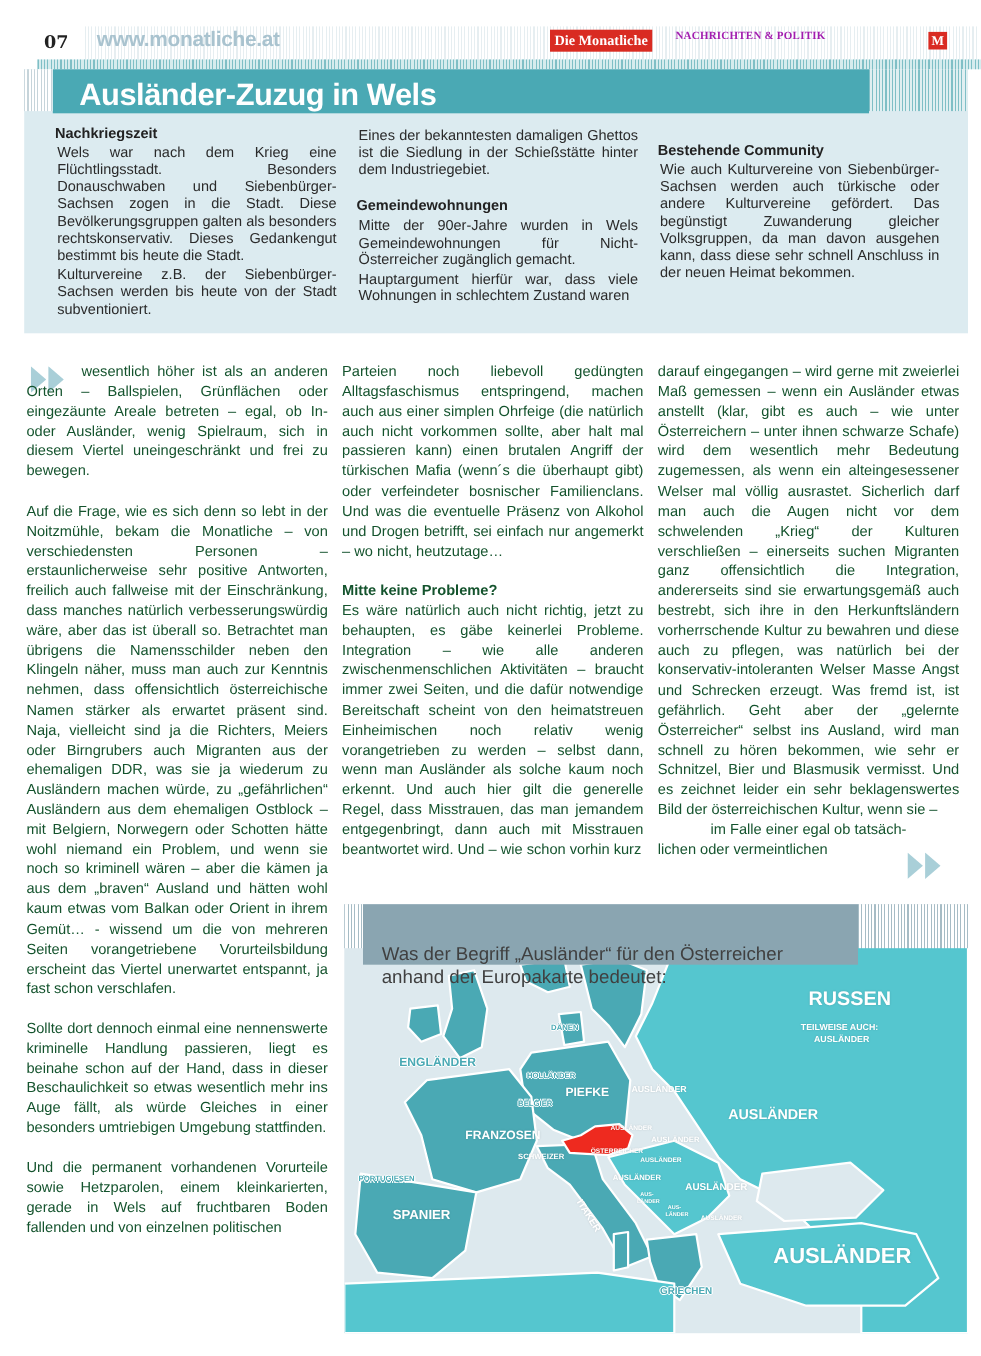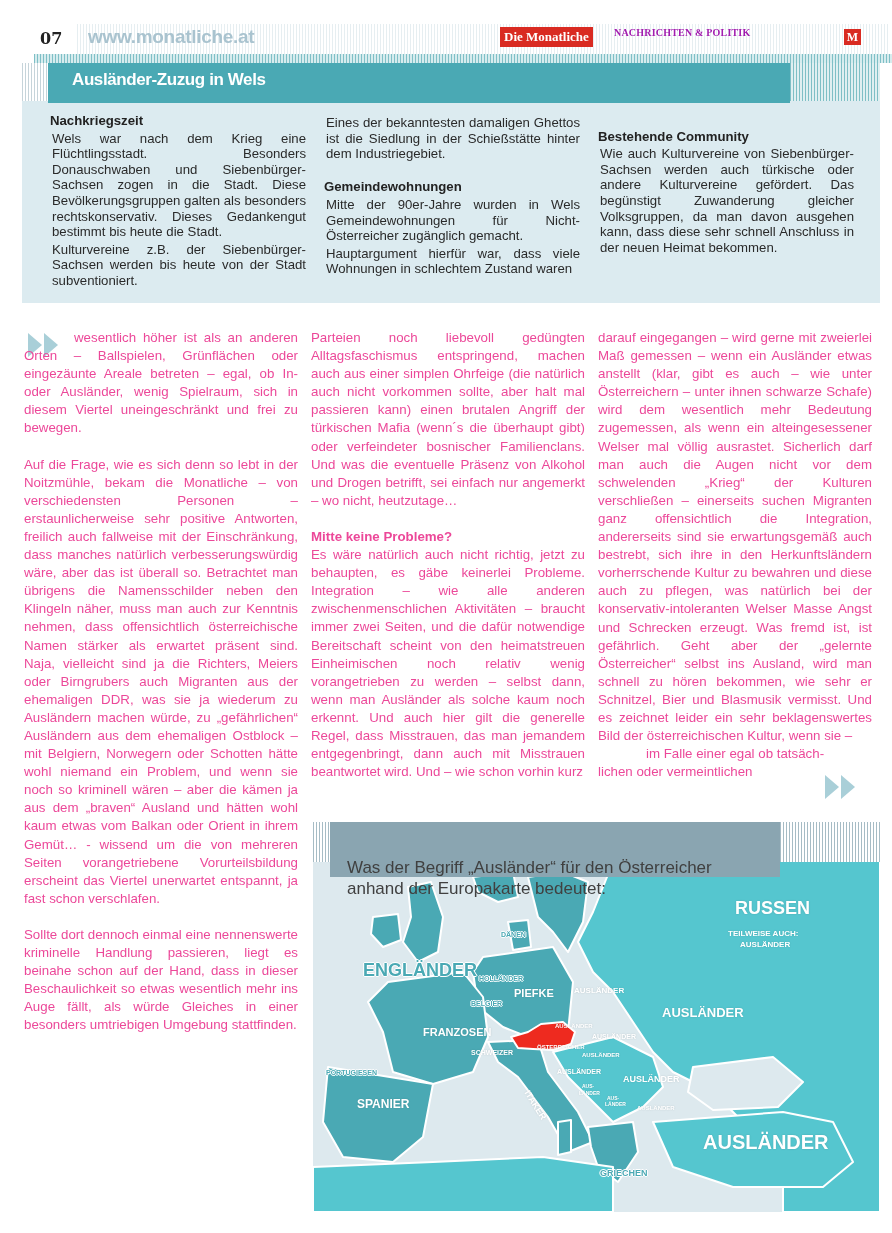--- a/index.html
+++ b/index.html
@@ -18,28 +18,28 @@
   .hdr-bar { position: absolute; left: 22px; top: 54px; width: 858px; height: 9px;
     background: repeating-linear-gradient(90deg, #7fbfc6 0 1px, #d6ecee 1px 3px); }
 
   
   .infobox { position: absolute; left: 22px; top: 63px; width: 858px; height: 240px; background: #dcebf0; }
   .infobox-stripes-l { position: absolute; left: 22px; top: 63px; width: 26px; height: 38px;
     background: repeating-linear-gradient(90deg, #c6d4da 0 1px, #ffffff 1px 3px); }
   .infobox-stripes-r { position: absolute; left: 790px; top: 63px; width: 90px; height: 38px;
     background: repeating-linear-gradient(90deg, #7fbfc6 0 1px, #e0eff1 1px 3px); }
   .title-band { position: absolute; left: 48px; top: 63px; width: 742px; height: 40px; background: #4aa9b4; }
-  .title { position: absolute; left: 72px; top: 70px; font-family: "Liberation Sans", sans-serif; font-weight: bold; font-size: 17px; color: #fff; letter-spacing: -0.4px; }
+  .title { position: absolute; left: 72px; top: 70px; font-family: "Liberation Sans", sans-serif; font-weight: bold; font-size: 28px; color: #fff; letter-spacing: -0.4px; }
   .ib-col { position: absolute; top: 113px; width: 258px; font-size: 13.2px; line-height: 15.6px; color: #2a2a2a; text-align: justify; font-family: "Liberation Sans", sans-serif; }
   .ib-col h4 { font-size: 13.2px; font-weight: bold; color: #222; }
   .ib-col p { margin: 2px; }
   .ib-col .gap { height: 15.6px; }
 
   
-  .col { position: absolute; width: 274px; font-size: 13.3px; line-height: 18.1px; color: #ec4899; text-align: justify; font-family: "Liberation Sans", sans-serif; }
+  .col { position: absolute; width: 274px; font-size: 13.3px; line-height: 18.1px; color: #14532d; text-align: justify; font-family: "Liberation Sans", sans-serif; }
   .col p { margin: 0 0 18px 0; }
   .col h4 { font-size: 13.3px; font-weight: bold; }
   .indent-first { text-indent: 48px; }
   .arrow { position: absolute; width: 34px; height: 24px; }
 
   
   .map { position: absolute; left: 313px; top: 822px; width: 567px; height: 390px; background: #dde9ee; overflow: hidden; }
   .map svg { position: absolute; left: 0; top: 0; }
   .map-title-band { position: absolute; left: 330px; top: 822px; width: 450px; height: 55px; background: #8aa5b1; }
   .map-title-stripes { position: absolute; left: 780px; top: 822px; width: 100px; height: 40px;
@@ -88,20 +88,21 @@
 </div>
 
 <svg class="arrow" style="left:28px; top:333px;" viewBox="0 0 34 24">
   <polygon points="0,0 14,12 0,24" fill="#a9cfd8"></polygon>
   <polygon points="16,0 30,12 16,24" fill="#a9cfd8"></polygon>
 </svg>
 <div class="col" style="left:24px; top:329px;">
   <p class="indent-first" style="text-indent:50px;">wesentlich höher ist als an anderen Orten – Ballspielen, Grünflächen oder eingezäunte Areale betreten – egal, ob In- oder Ausländer, wenig Spielraum, sich in diesem Viertel uneingeschränkt und frei zu bewegen.</p>
   <p>Auf die Frage, wie es sich denn so lebt in der Noitzmühle, bekam die Monatliche – von verschiedensten Personen – erstaunlicherweise sehr positive Antworten, freilich auch fallweise mit der Einschränkung, dass manches natürlich verbesserungswürdig wäre, aber das ist überall so. Betrachtet man übrigens die Namensschilder neben den Klingeln näher, muss man auch zur Kenntnis nehmen, dass offensichtlich österreichische Namen stärker als erwartet präsent sind. Naja, vielleicht sind ja die Richters, Meiers oder Birngrubers auch Migranten aus der ehemaligen DDR, was sie ja wiederum zu Ausländern machen würde, zu „gefährlichen“ Ausländern aus dem ehemaligen Ostblock – mit Belgiern, Norwegern oder Schotten hätte wohl niemand ein Problem, und wenn sie noch so kriminell wären – aber die kämen ja aus dem „braven“ Ausland und hätten wohl kaum etwas vom Balkan oder Orient in ihrem Gemüt… - wissend um die von mehreren Seiten vorangetriebene Vorurteilsbildung erscheint das Viertel unerwartet entspannt, ja fast schon verschlafen.</p>
   <p>Sollte dort dennoch einmal eine nennenswerte kriminelle Handlung passieren, liegt es beinahe schon auf der Hand, dass in dieser Beschaulichkeit so etwas wesentlich mehr ins Auge fällt, als würde Gleiches in einer besonders umtriebigen Umgebung stattfinden.</p>
+  <p>Und die permanent vorhandenen Vorurteile sowie Hetzparolen, einem kleinkarierten, gerade in Wels auf fruchtbaren Boden fallenden und von einzelnen politischen</p>
 </div>
 
 <div class="col" style="left:311px; top:329px;">
   <p>Parteien noch liebevoll gedüngten Alltagsfaschismus entspringend, machen auch aus einer simplen Ohrfeige (die natürlich auch nicht vorkommen sollte, aber halt mal passieren kann) einen brutalen Angriff der türkischen Mafia (wenn´s die überhaupt gibt) oder verfeindeter bosnischer Familienclans. Und was die eventuelle Präsenz von Alkohol und Drogen betrifft, sei einfach nur angemerkt – wo nicht, heutzutage…</p>
   <h4>Mitte keine Probleme?</h4>
   <p>Es wäre natürlich auch nicht richtig, jetzt zu behaupten, es gäbe keinerlei Probleme. Integration – wie alle anderen zwischenmenschlichen Aktivitäten – braucht immer zwei Seiten, und die dafür notwendige Bereitschaft scheint von den heimatstreuen Einheimischen noch relativ wenig vorangetrieben zu werden – selbst dann, wenn man Ausländer als solche kaum noch erkennt. Und auch hier gilt die generelle Regel, dass Misstrauen, das man jemandem entgegenbringt, dann auch mit Misstrauen beantwortet wird. Und – wie schon vorhin kurz</p>
 </div>
 
 <div class="col" style="left:598px; top:329px;">
   <p style="margin-bottom:0;">darauf eingegangen – wird gerne mit zweierlei Maß gemessen – wenn ein Ausländer etwas anstellt (klar, gibt es auch – wie unter Österreichern – unter ihnen schwarze Schafe) wird dem wesentlich mehr Bedeutung zugemessen, als wenn ein alteingesessener Welser mal völlig ausrastet. Sicherlich darf man auch die Augen nicht vor dem schwelenden „Krieg“ der Kulturen verschließen – einerseits suchen Migranten ganz offensichtlich die Integration, andererseits sind sie erwartungsgemäß auch bestrebt, sich ihre in den Herkunftsländern vorherrschende Kultur zu bewahren und diese auch zu pflegen, was natürlich bei der konservativ-intoleranten Welser Masse Angst und Schrecken erzeugt. Was fremd ist, ist gefährlich. Geht aber der „gelernte Österreicher“ selbst ins Ausland, wird man schnell zu hören bekommen, wie sehr er Schnitzel, Bier und Blasmusik vermisst. Und es zeichnet leider ein sehr beklagenswertes Bild der österreichischen Kultur, wenn sie –</p>
@@ -156,21 +157,21 @@
 <div class="map-title-band"></div>
 <div class="map-title">
   <div>Was der Begriff „Ausländer“ für den Österreicher</div>
   <div>anhand der Europakarte bedeutet:</div>
 </div>
 
 <div class="lbl" style="left:735px; top:898px; font-size:18px;">RUSSEN</div>
 <div class="lbl" style="left:728px; top:929px; font-size:8px;">TEILWEISE AUCH:</div>
 <div class="lbl" style="left:740px; top:940px; font-size:8px;">AUSLÄNDER</div>
 <div class="lbl lbl-outline" style="left:501px; top:931px; font-size:7px;">DÄNEN</div>
-<div class="lbl lbl-outline" style="left:363px; top:960px; font-size:18px;">ENGLÄNDER</div>
+<div class="lbl lbl-outline" style="left:363px; top:960px; font-size:11px;">ENGLÄNDER</div>
 <div class="lbl lbl-outline" style="left:479px; top:975px; font-size:7px;">HOLLÄNDER</div>
 <div class="lbl lbl-outline" style="left:471px; top:1000px; font-size:7px;">BELGIER</div>
 <div class="lbl" style="left:514px; top:987px; font-size:11px;">PIEFKE</div>
 <div class="lbl" style="left:574px; top:986px; font-size:8px;">AUSLÄNDER</div>
 <div class="lbl" style="left:662px; top:1005px; font-size:13px;">AUSLÄNDER</div>
 <div class="lbl" style="left:423px; top:1026px; font-size:11px;">FRANZOSEN</div>
 <div class="lbl" style="left:555px; top:1023px; font-size:6px;">AUSLÄNDER</div>
 <div class="lbl" style="left:592px; top:1033px; font-size:7px;">AUSLÄNDER</div>
 <div class="lbl" style="left:471px; top:1049px; font-size:7px;">SCHWEIZER</div>
 <div class="lbl" style="left:537px; top:1044px; font-size:6px;">ÖSTERREICHER</div>

